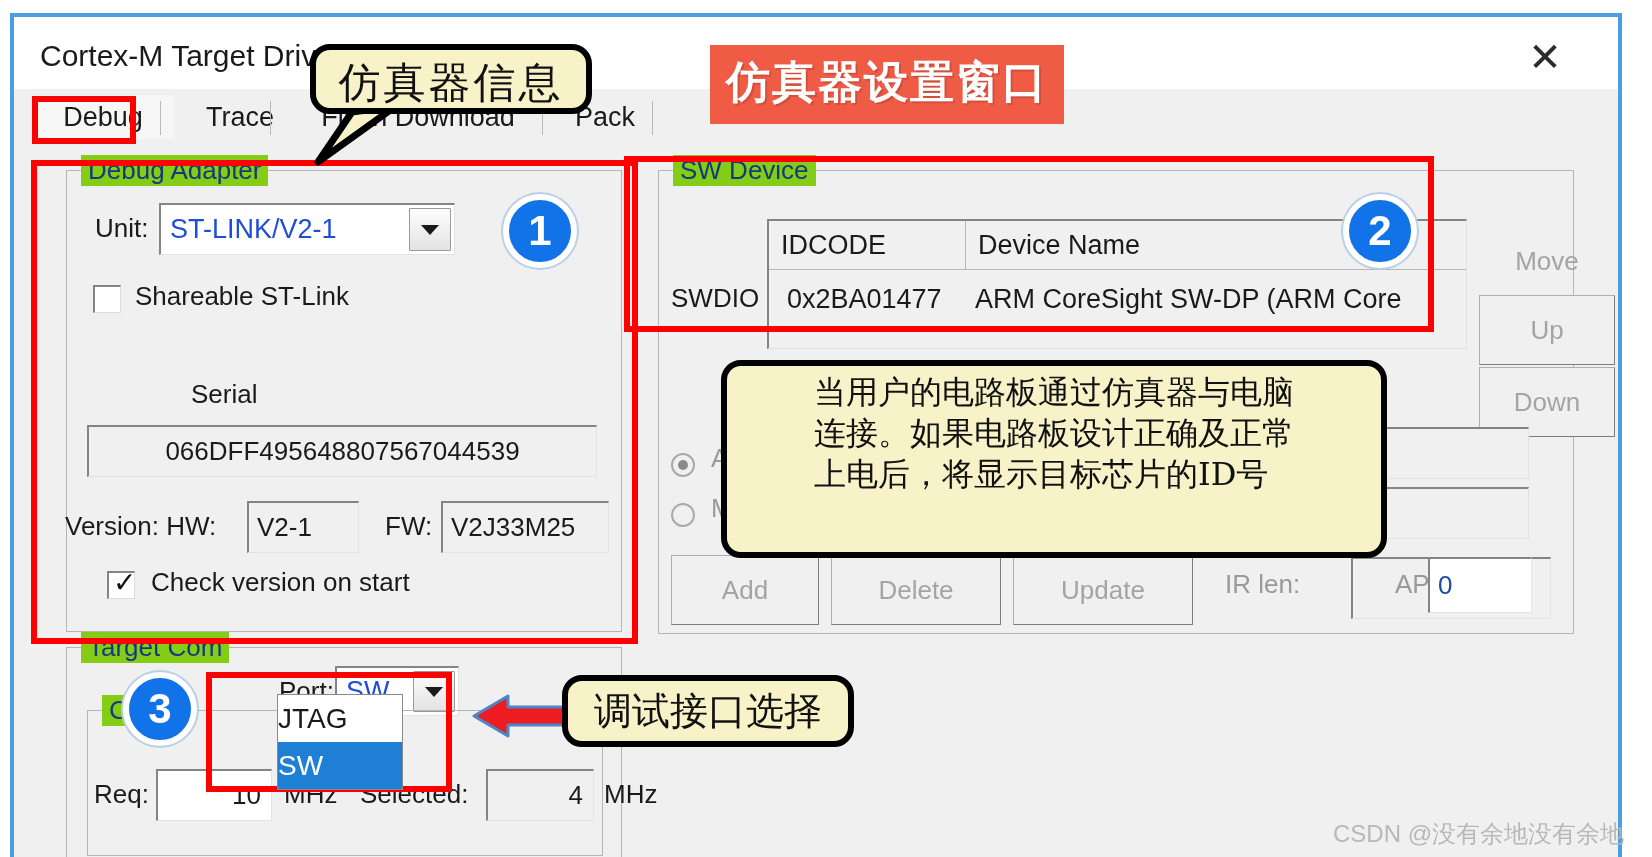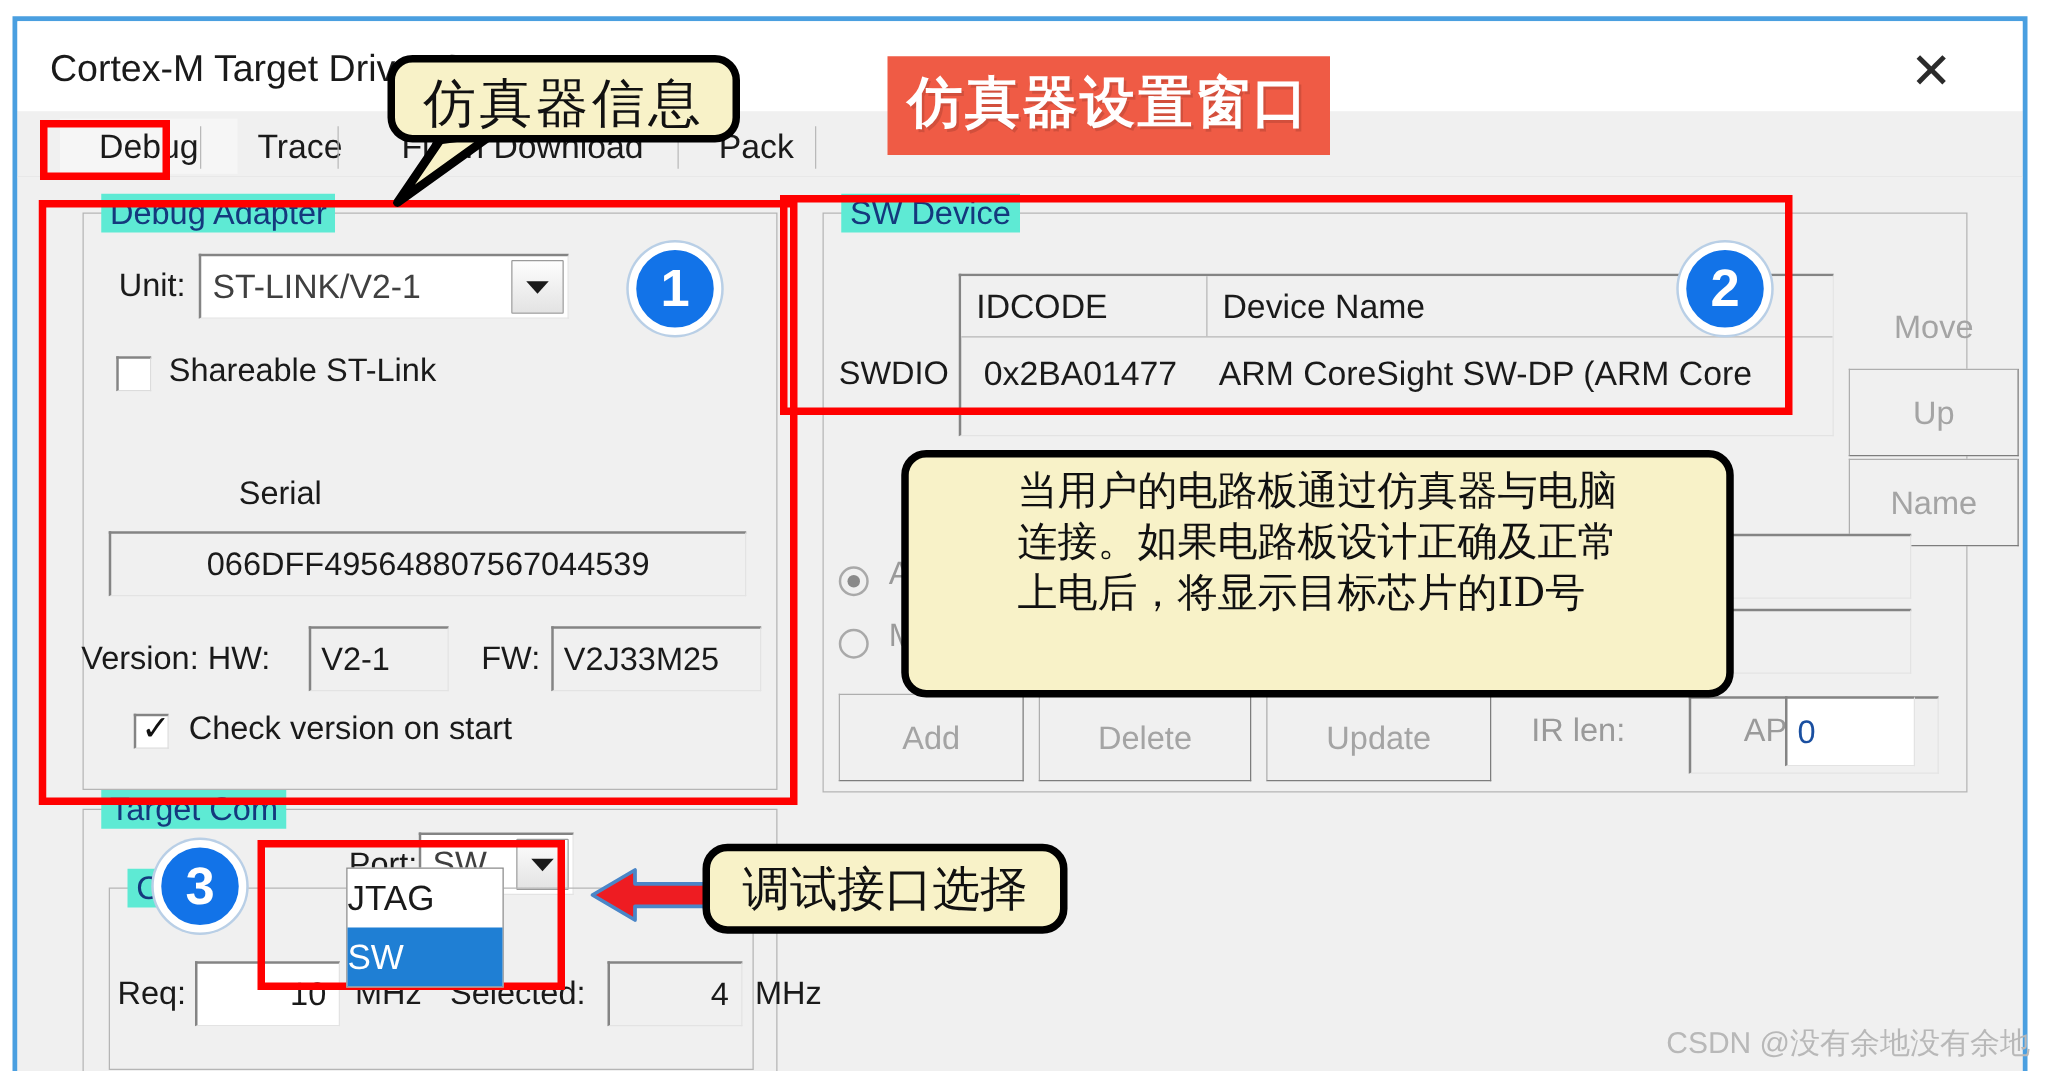--- a/index.html
+++ b/index.html
@@ -35,33 +35,33 @@
   .tabstrip{
     position:absolute;left:14px;top:89px;width:1604px;height:52px;
     background:#f0f0f0;border-bottom:1px solid #c8c8c8;
   }
   .tab{
     position:absolute;top:6px;height:44px;
     display:flex;align-items:center;justify-content:center;
     font-size:27px;color:#1a1a1a;white-space:nowrap;
     padding:0 12px;cursor:pointer;
   }
-  .tab.active{background:#f6f6f6;margin-left:16px;}
+  .tab.active{background:#f6f6f6;}
   .tab-sep{position:absolute;top:12px;width:1px;height:34px;background:#b9b9b9;}
 
   
   .dlgbody{
     position:absolute;left:14px;top:141px;width:1604px;height:720px;
     background:#f0f0f0;
   }
 
   
   .group{position:absolute;border:1px solid #b5b5b5;box-sizing:border-box;}
   .group-title{
-    position:absolute;top:-16px;left:14px;background:#5eead4;
+    position:absolute;top:-16px;left:14px;background:#84cc16;
     padding:0 7px;font-size:26px;color:#14397d;white-space:nowrap;
   }
   .lbl{position:absolute;font-size:26px;color:#1a1a1a;white-space:nowrap;}
   .lbl.dim{color:#9a9a9a;}
 
   
   .field{
     position:absolute;background:#ffffff;box-sizing:border-box;
     border-top:2px solid #848484;border-left:2px solid #848484;
     border-right:1px solid #e3e3e3;border-bottom:1px solid #e3e3e3;
@@ -71,21 +71,21 @@
   .field.ro{background:#f0f0f0;}
   .field.center{justify-content:center;padding-left:0;}
   .field.right{justify-content:flex-end;padding-right:10px;}
 
   
   .combo{
     position:absolute;background:#ffffff;box-sizing:border-box;
     border-top:2px solid #848484;border-left:2px solid #848484;
     border-right:1px solid #e3e3e3;border-bottom:1px solid #e3e3e3;
     display:flex;align-items:center;
-    font-size:27px;color:#404040;padding-left:9px;cursor:pointer;
+    font-size:27px;color:#1d4ed8;padding-left:9px;cursor:pointer;
   }
   .combo-arrow{
     position:absolute;top:3px;right:3px;bottom:3px;width:40px;
     background:linear-gradient(#fdfdfd,#e3e3e3);
     border:1px solid #9a9a9a;border-radius:1px;
     display:flex;align-items:center;justify-content:center;cursor:pointer;
   }
   .caret{
     width:0;height:0;border-left:9px solid transparent;
     border-right:9px solid transparent;border-top:10px solid #1a1a1a;
@@ -297,21 +297,21 @@
         </div>
       </div>
 
       <div class="btn flat" style="left:820px;top:64px;width:136px;height:52px;">
         <span>Move</span>
       </div>
       <div class="btn" style="left:820px;top:124px;width:136px;height:70px;">
         <span>Up</span>
       </div>
       <div class="btn" style="left:820px;top:196px;width:136px;height:70px;">
-        <span>Name</span>
+        <span>Down</span>
       </div>
 
       <div class="radio" style="left:12px;top:282px;">
         <span class="dot"></span>
       </div>
       <span class="lbl dim" style="left:52px;top:272px;">Auto</span>
 
       <div class="radio" style="left:12px;top:332px;"></div>
       <span class="lbl dim" style="left:52px;top:322px;">Manual</span>
 

